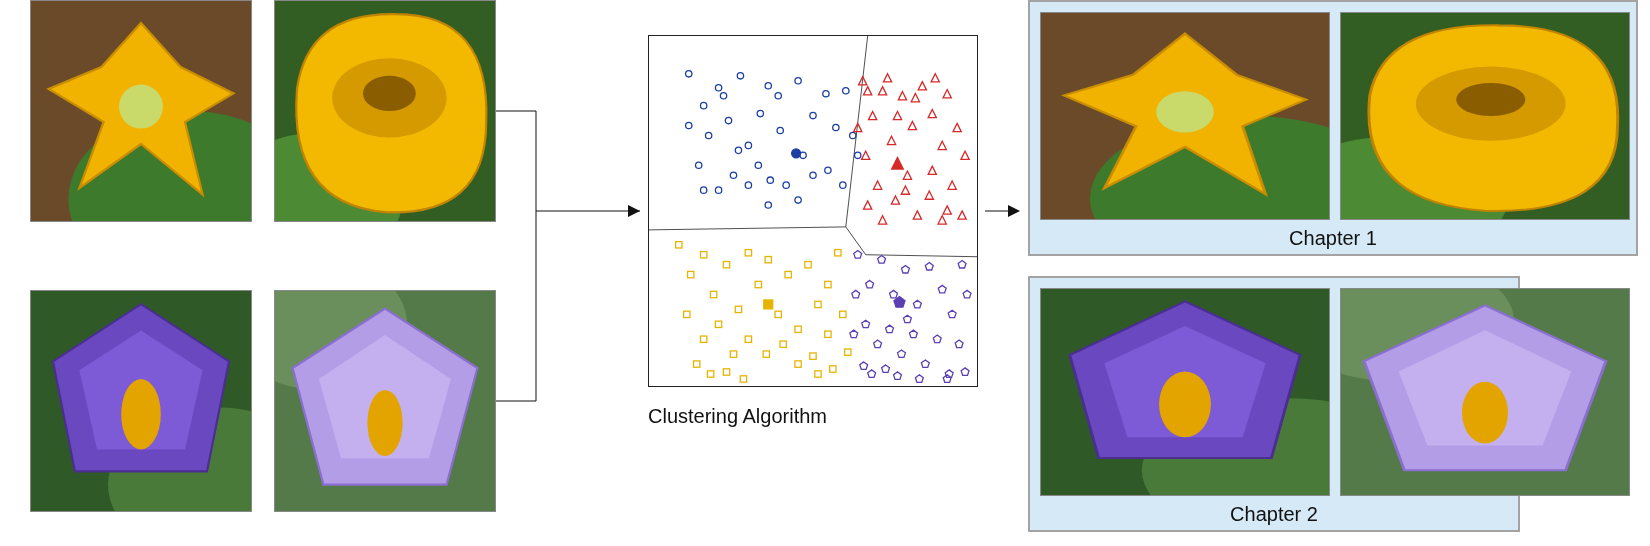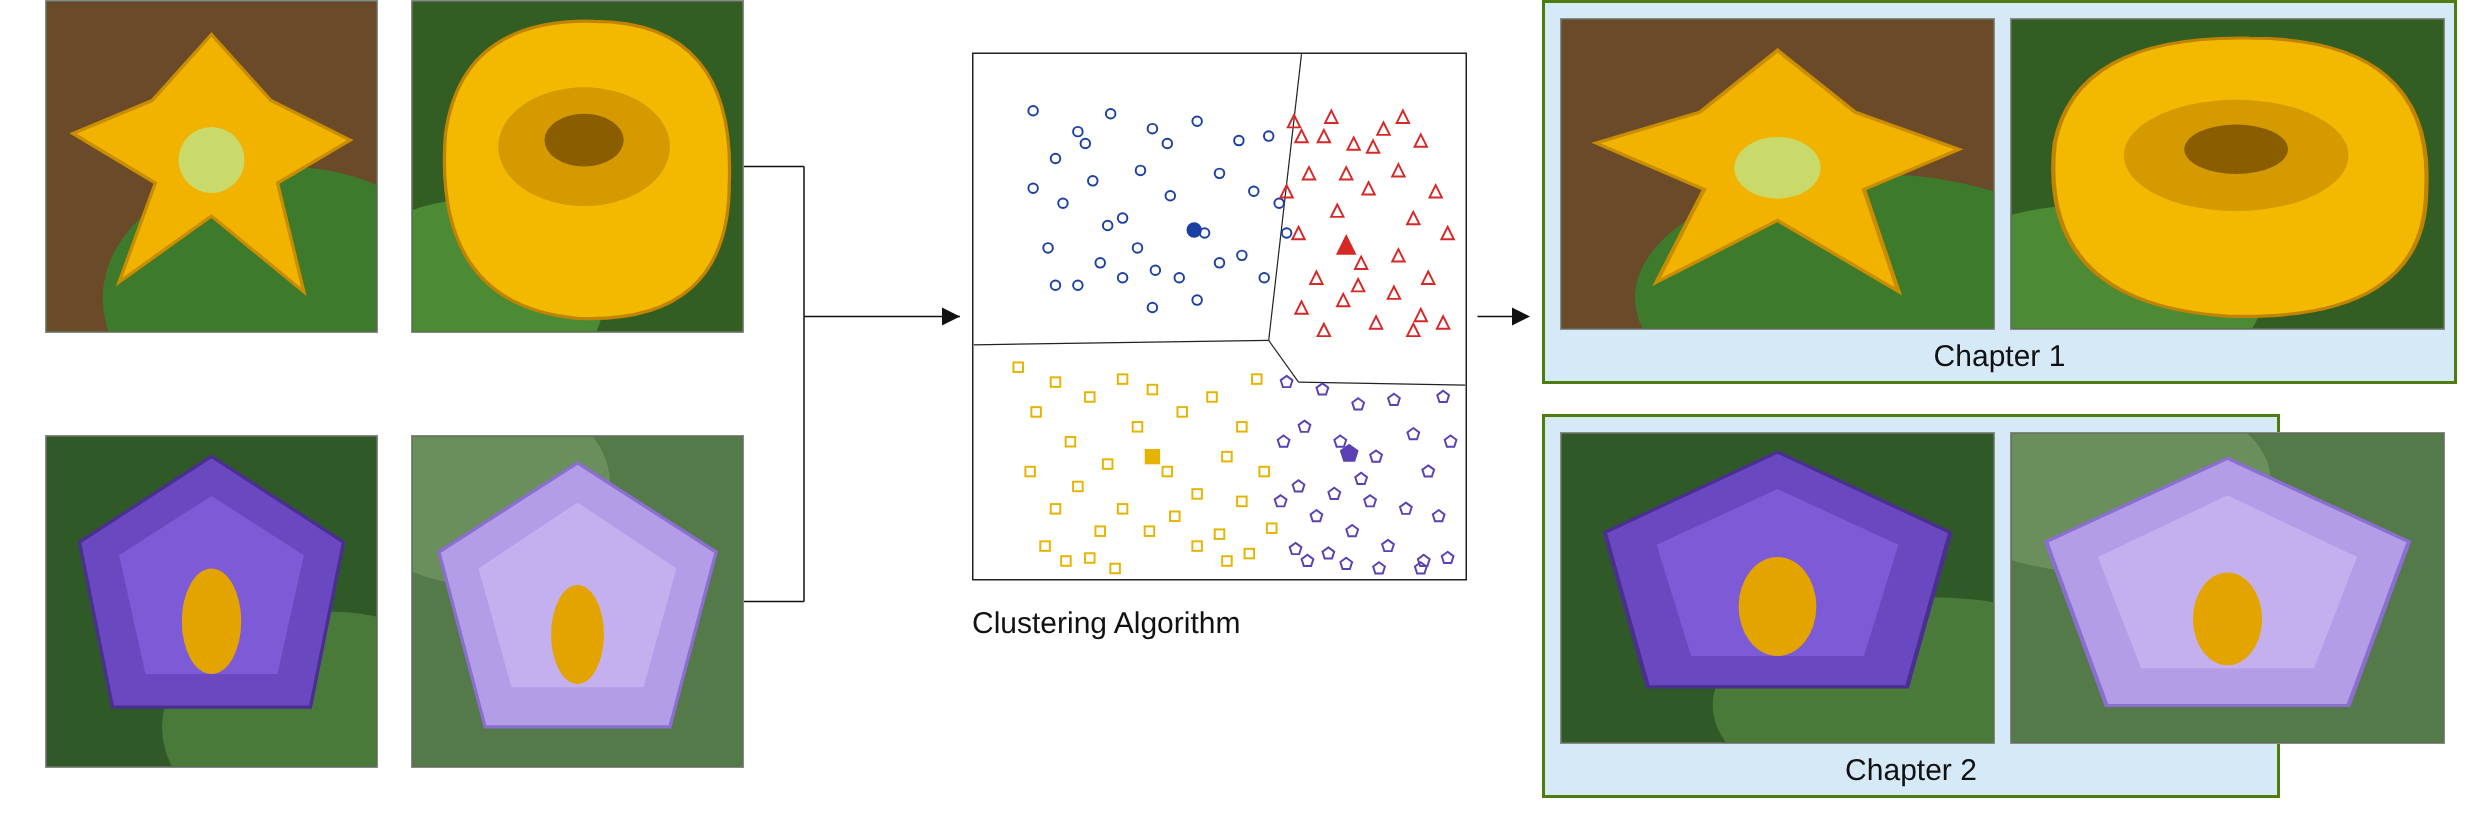--- a/index.html
+++ b/index.html
@@ -26,21 +26,21 @@
   }
   .cluster-box{
     position:absolute;
     border:1px solid #222;
     background:#fff;
     box-sizing:border-box;
   }
   .chapter-panel{
     position:absolute;
     background:#d6e9f6;
-    border:2px solid #4d7c0f;
+    border:2px solid #a3a3a3;
     box-sizing:border-box;
   }
   .chapter-label{
     position:absolute;
     left:0;right:0;
     bottom:4px;
     text-align:center;
     font-size:20px;
     color:#111;
   }

